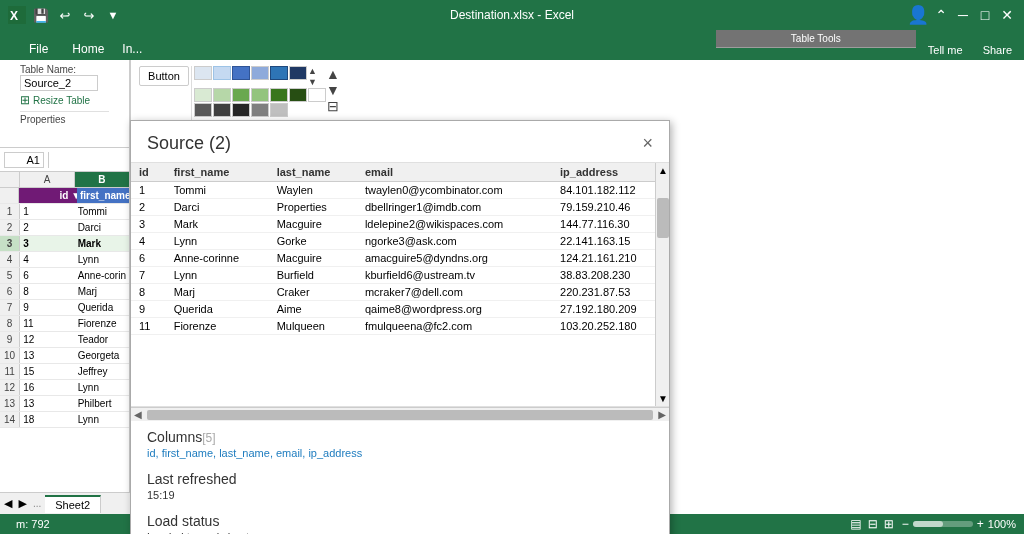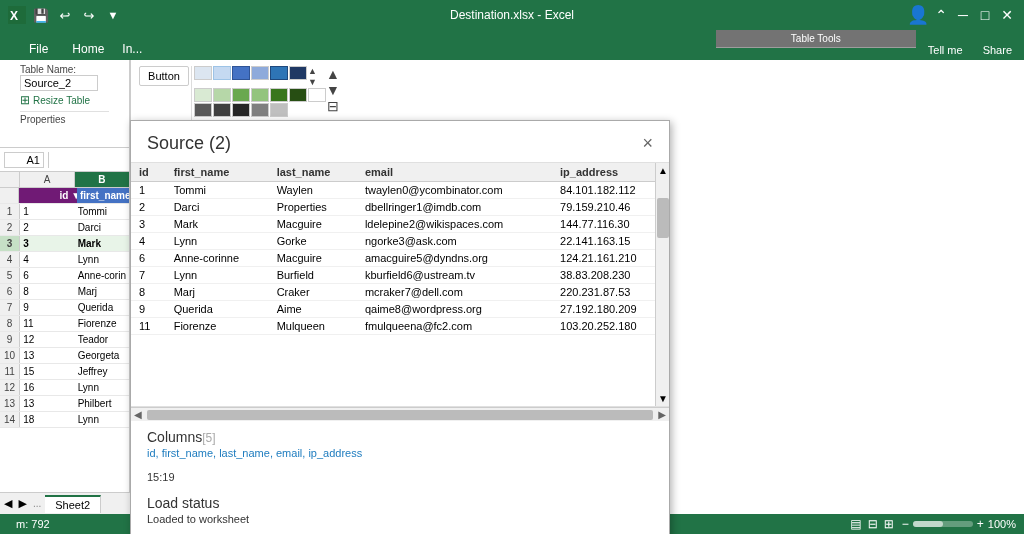--- a/index.html
+++ b/index.html
@@ -472,20 +472,21 @@
 
     <div class="modal-section">
       <div style="display:flex;align-items:baseline;">
         <span class="section-title">Columns</span>
         <span class="section-count">[5]</span>
       </div>
       <div class="section-content">id, first_name, last_name, email, ip_address</div>
     </div>
 
     <div class="modal-section">
+      <div class="section-title">Last refreshed</div>
       <div class="section-text">15:19</div>
     </div>
 
     <div class="modal-section">
       <div class="section-title">Load status</div>
       <div class="section-text">Loaded to worksheet</div>
     </div>
 
     <div class="modal-section">
       <div style="display:flex;align-items:baseline;gap:6px;">

